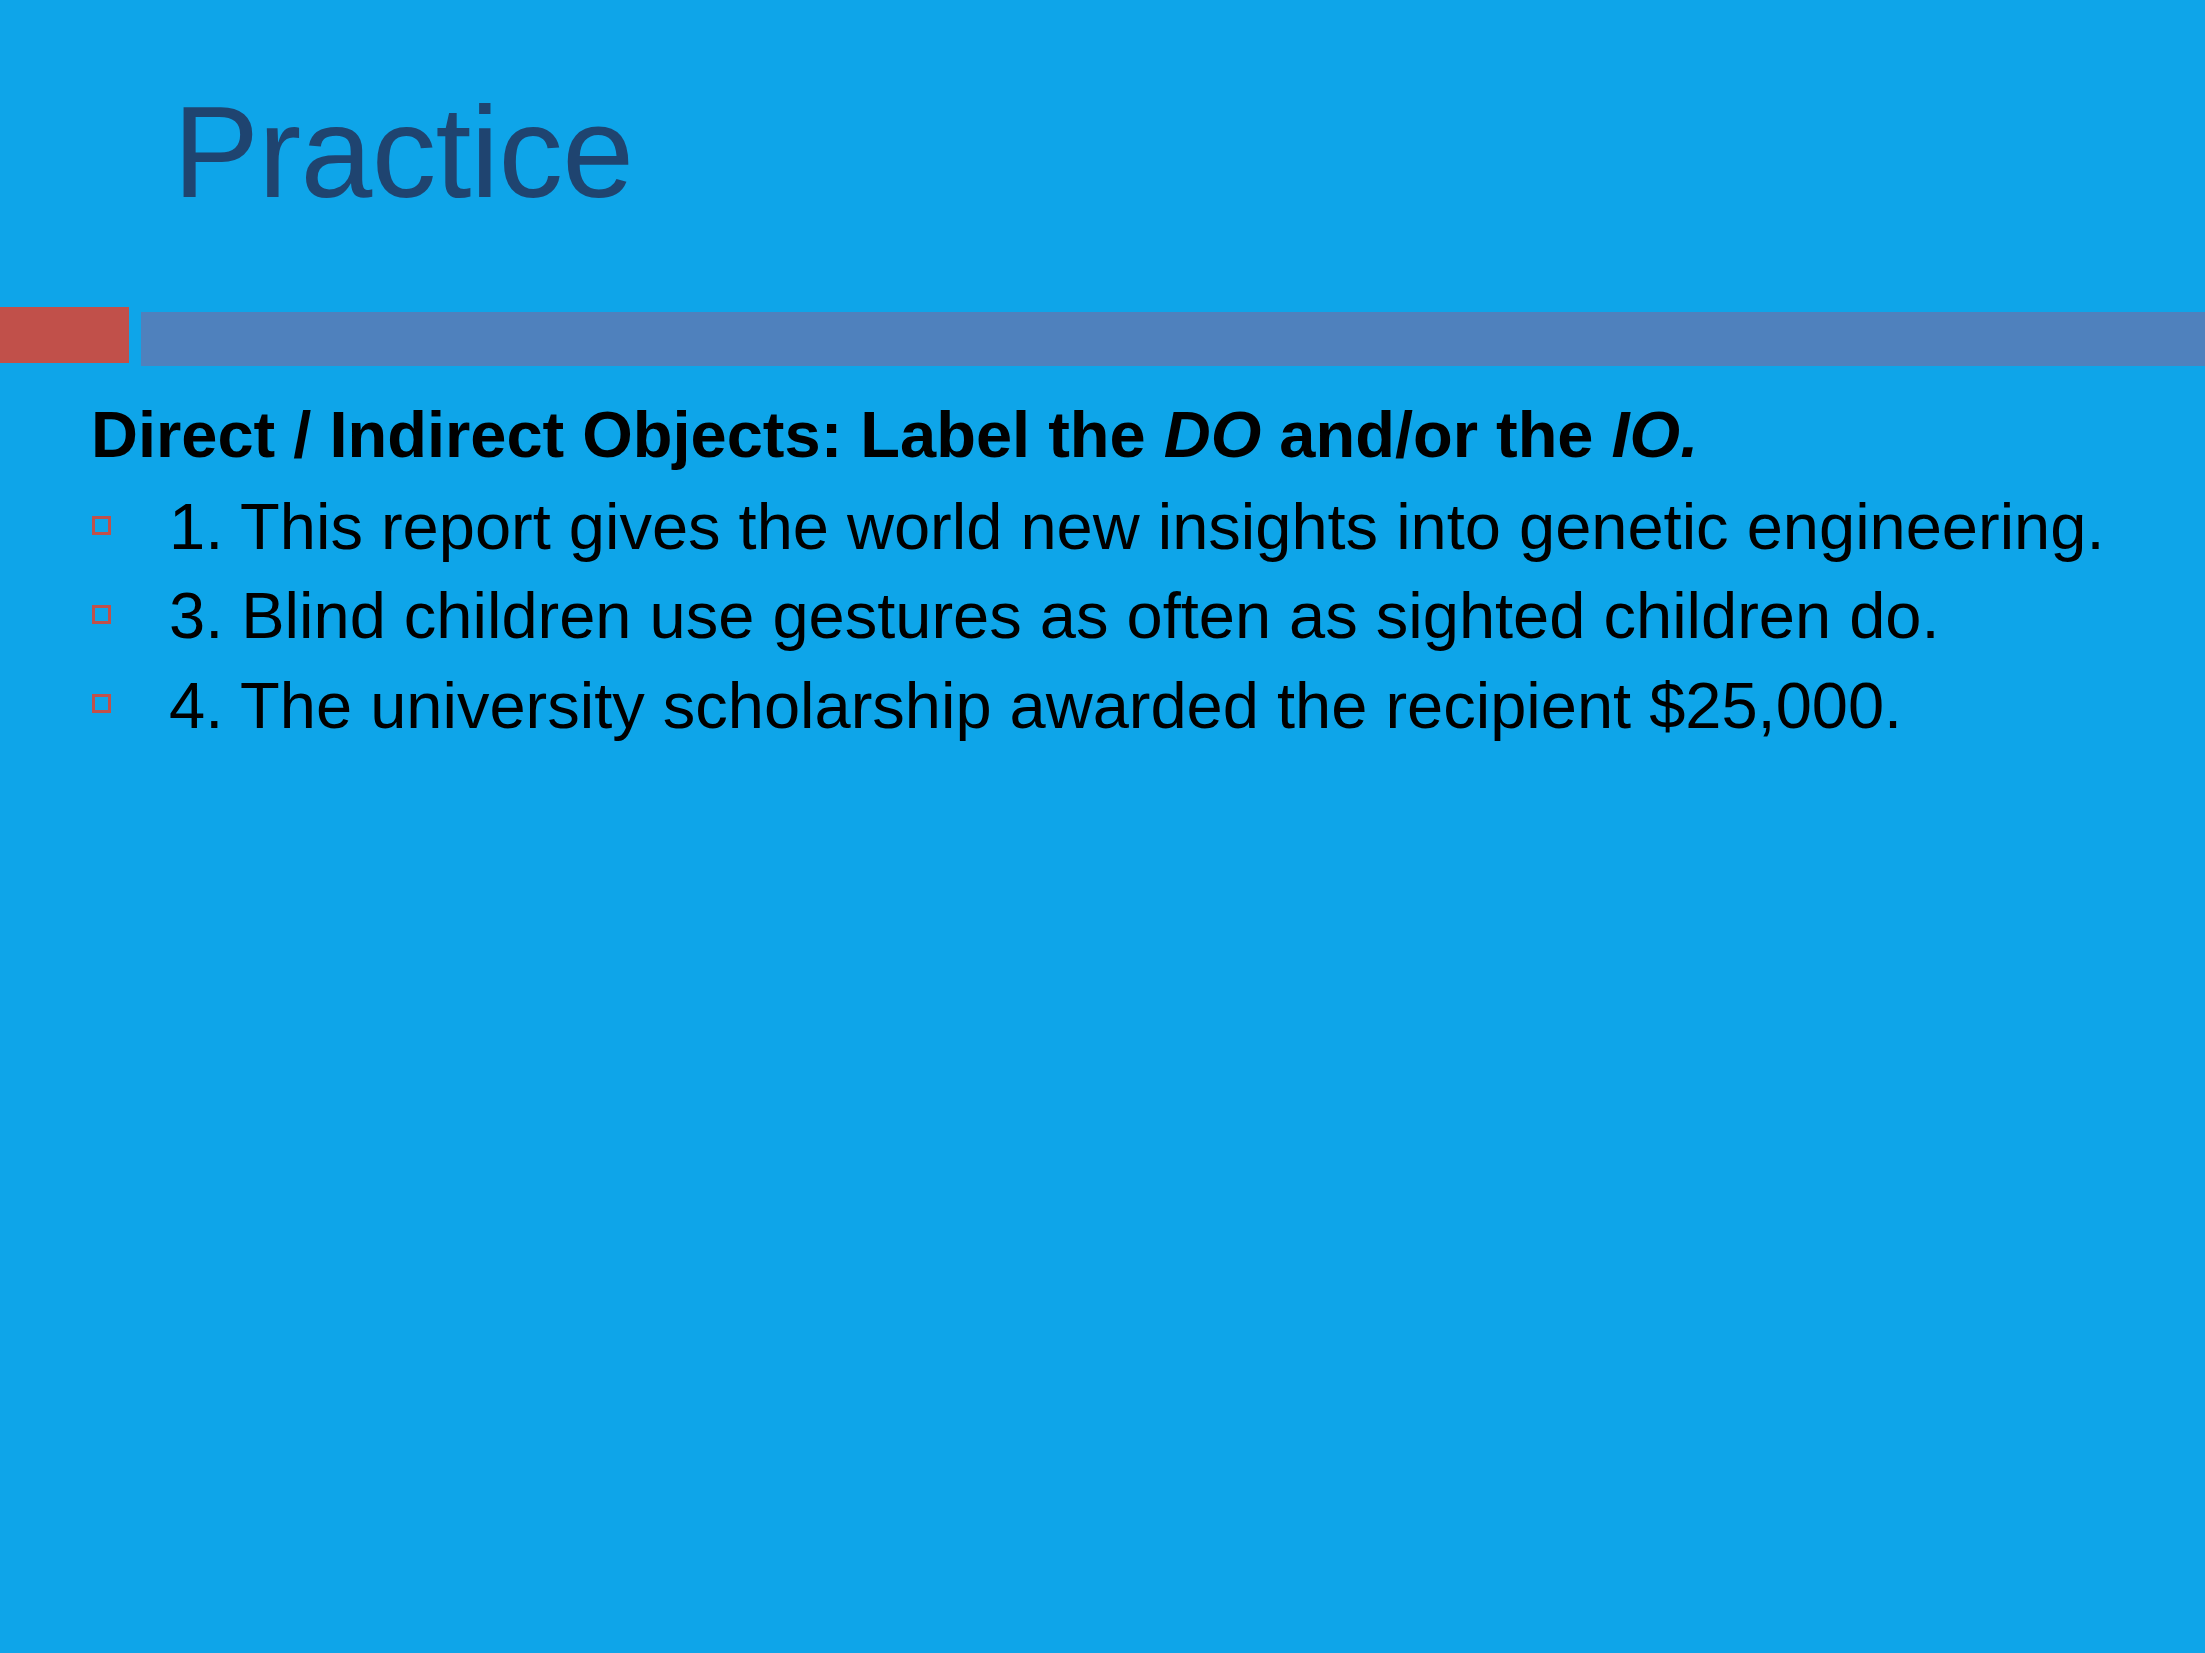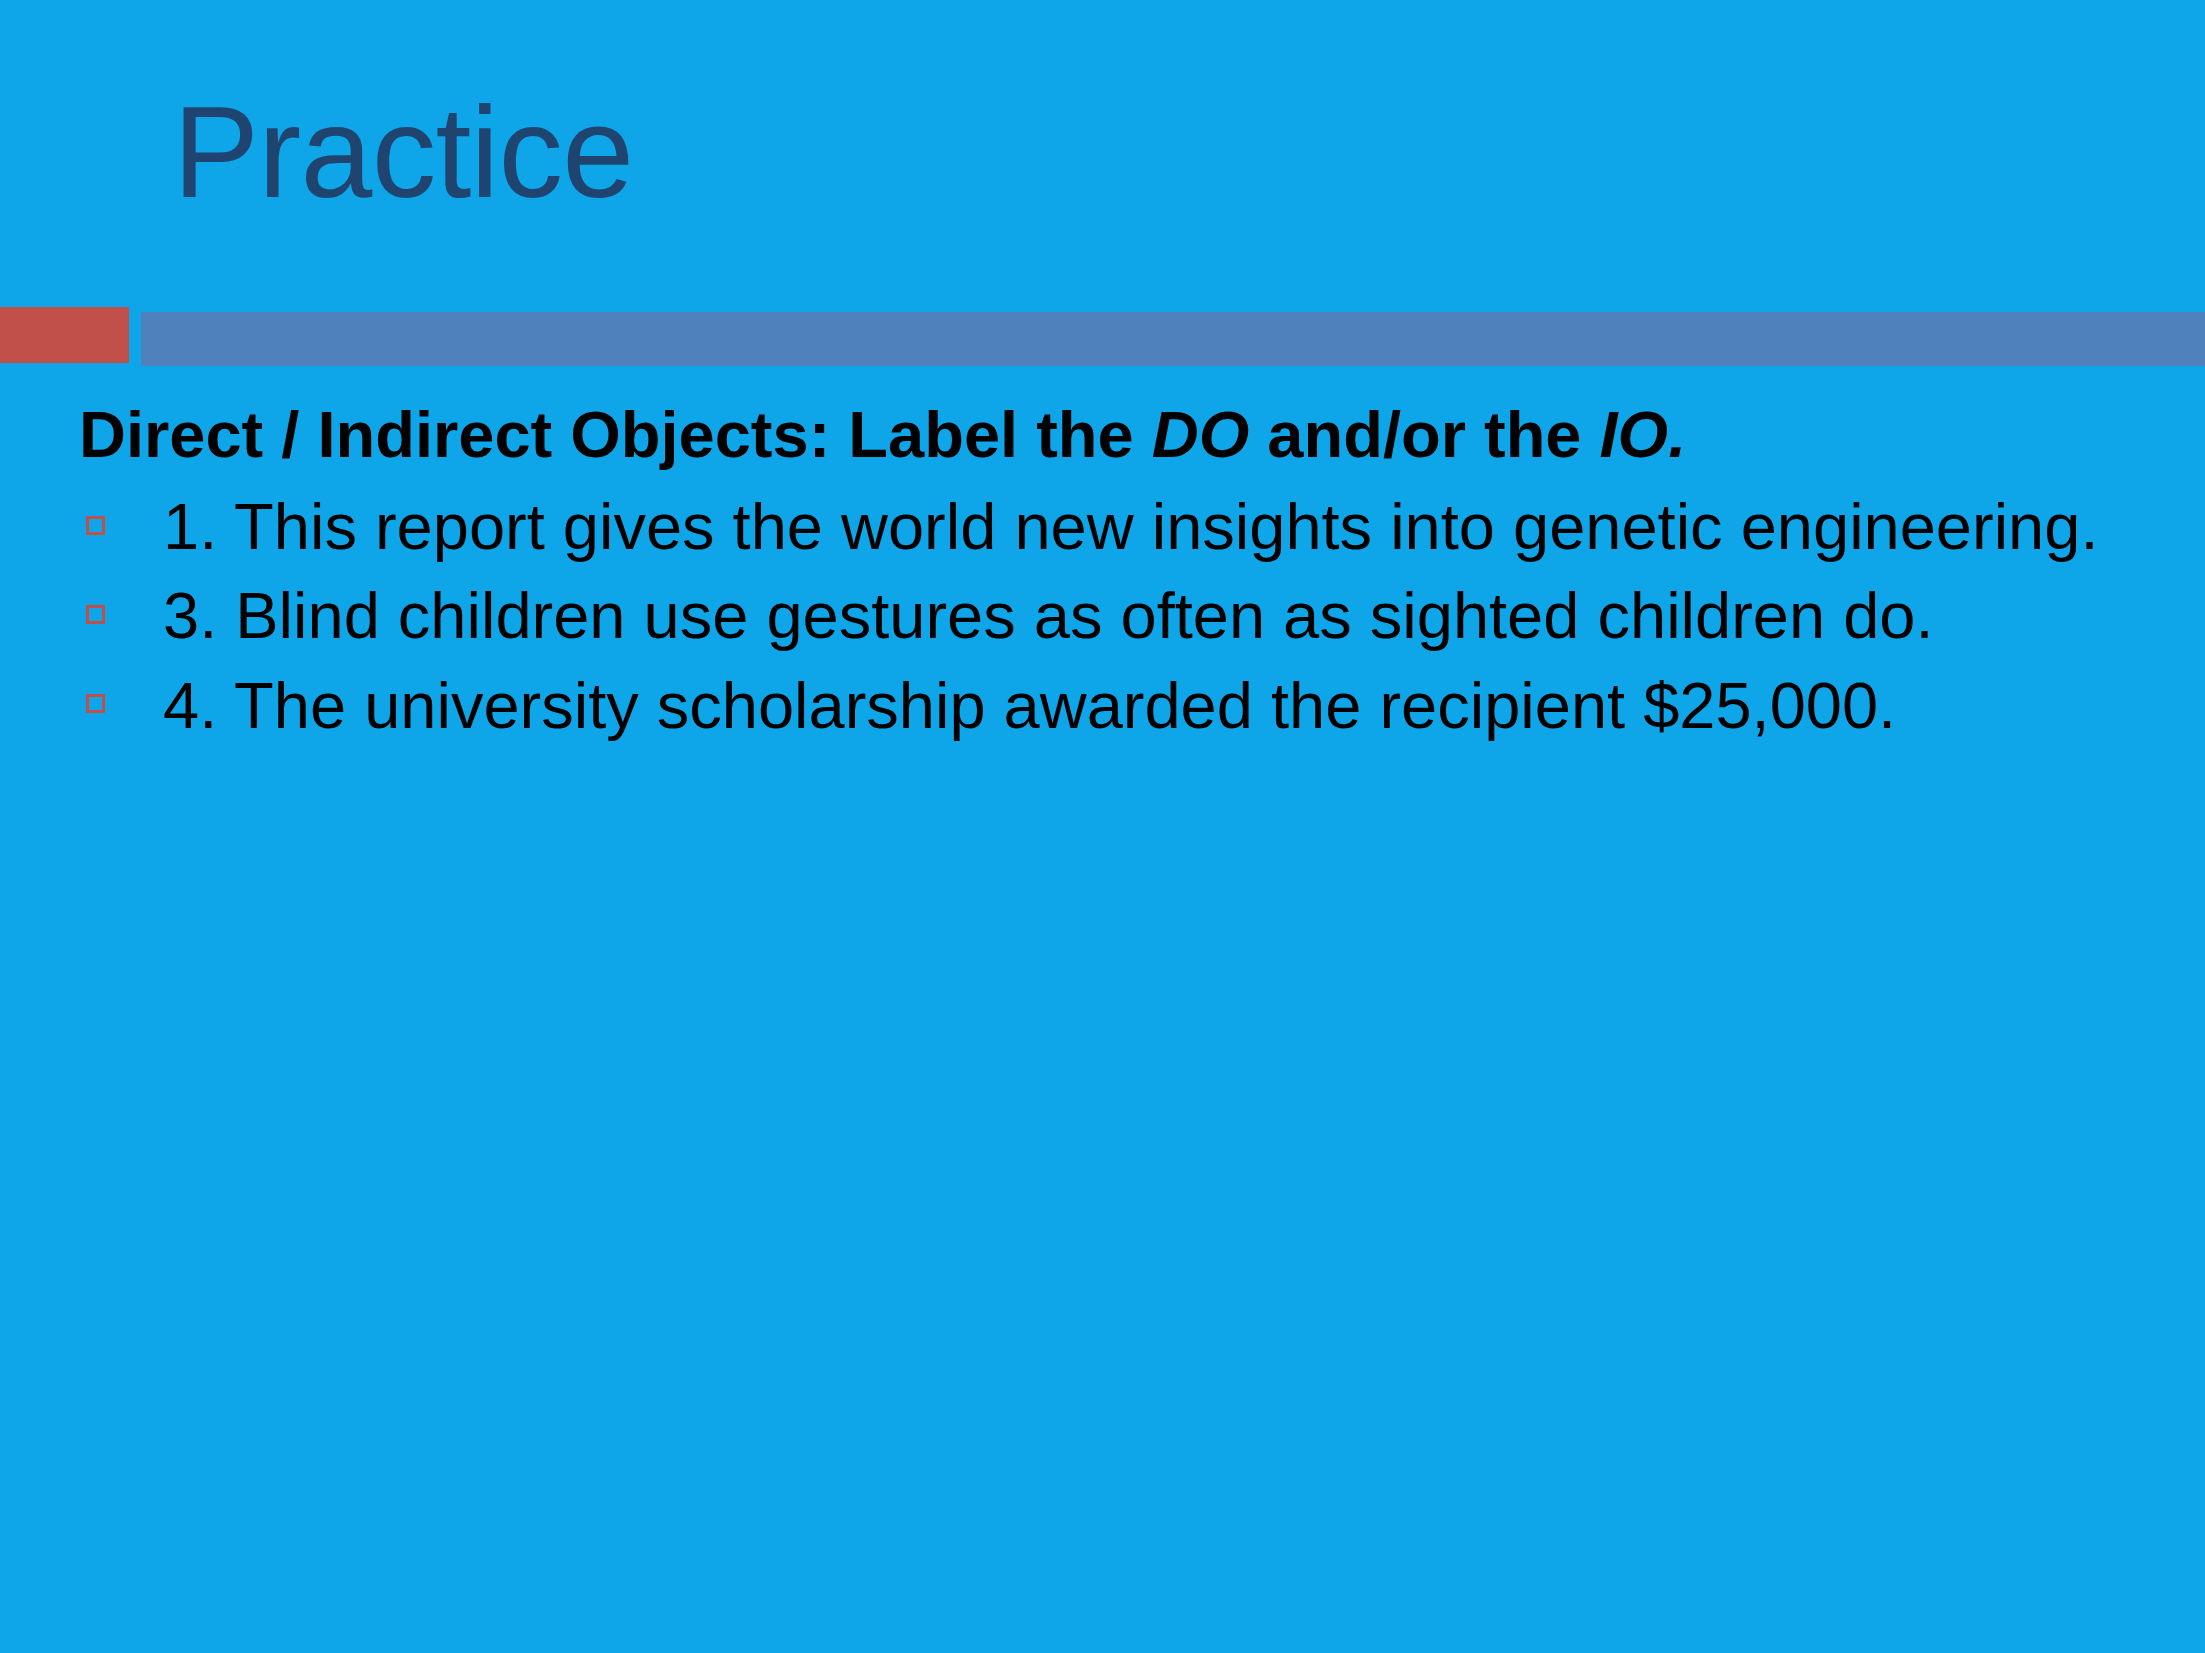--- a/index.html
+++ b/index.html
@@ -69,33 +69,33 @@
     height: 1257px;
     overflow: hidden;
   }
 
   .lead {
     font-family: "Liberation Sans", sans-serif;
     font-size: 65px;
     font-weight: 700;
     color: #000000;
     line-height: 1.17;
-    margin: 0 0 16px 0;
+    margin: 0 0 16px 12px;
     padding: 0 0 0 79px;
     width: 2029px;
     box-sizing: border-box;
   }
   .lead .it {
     font-style: italic;
     font-weight: 700;
   }
 
   ul.practice-list {
     list-style: none;
-    margin: 4px;
+    margin: 10px;
     padding: 0;
   }
   ul.practice-list > li {
     position: relative;
     padding: 0 0 0 159px;
     margin: 0 0 13.2px 0;
     font-family: "Liberation Sans", sans-serif;
     font-size: 65px;
     font-weight: 400;
     color: #000000;

